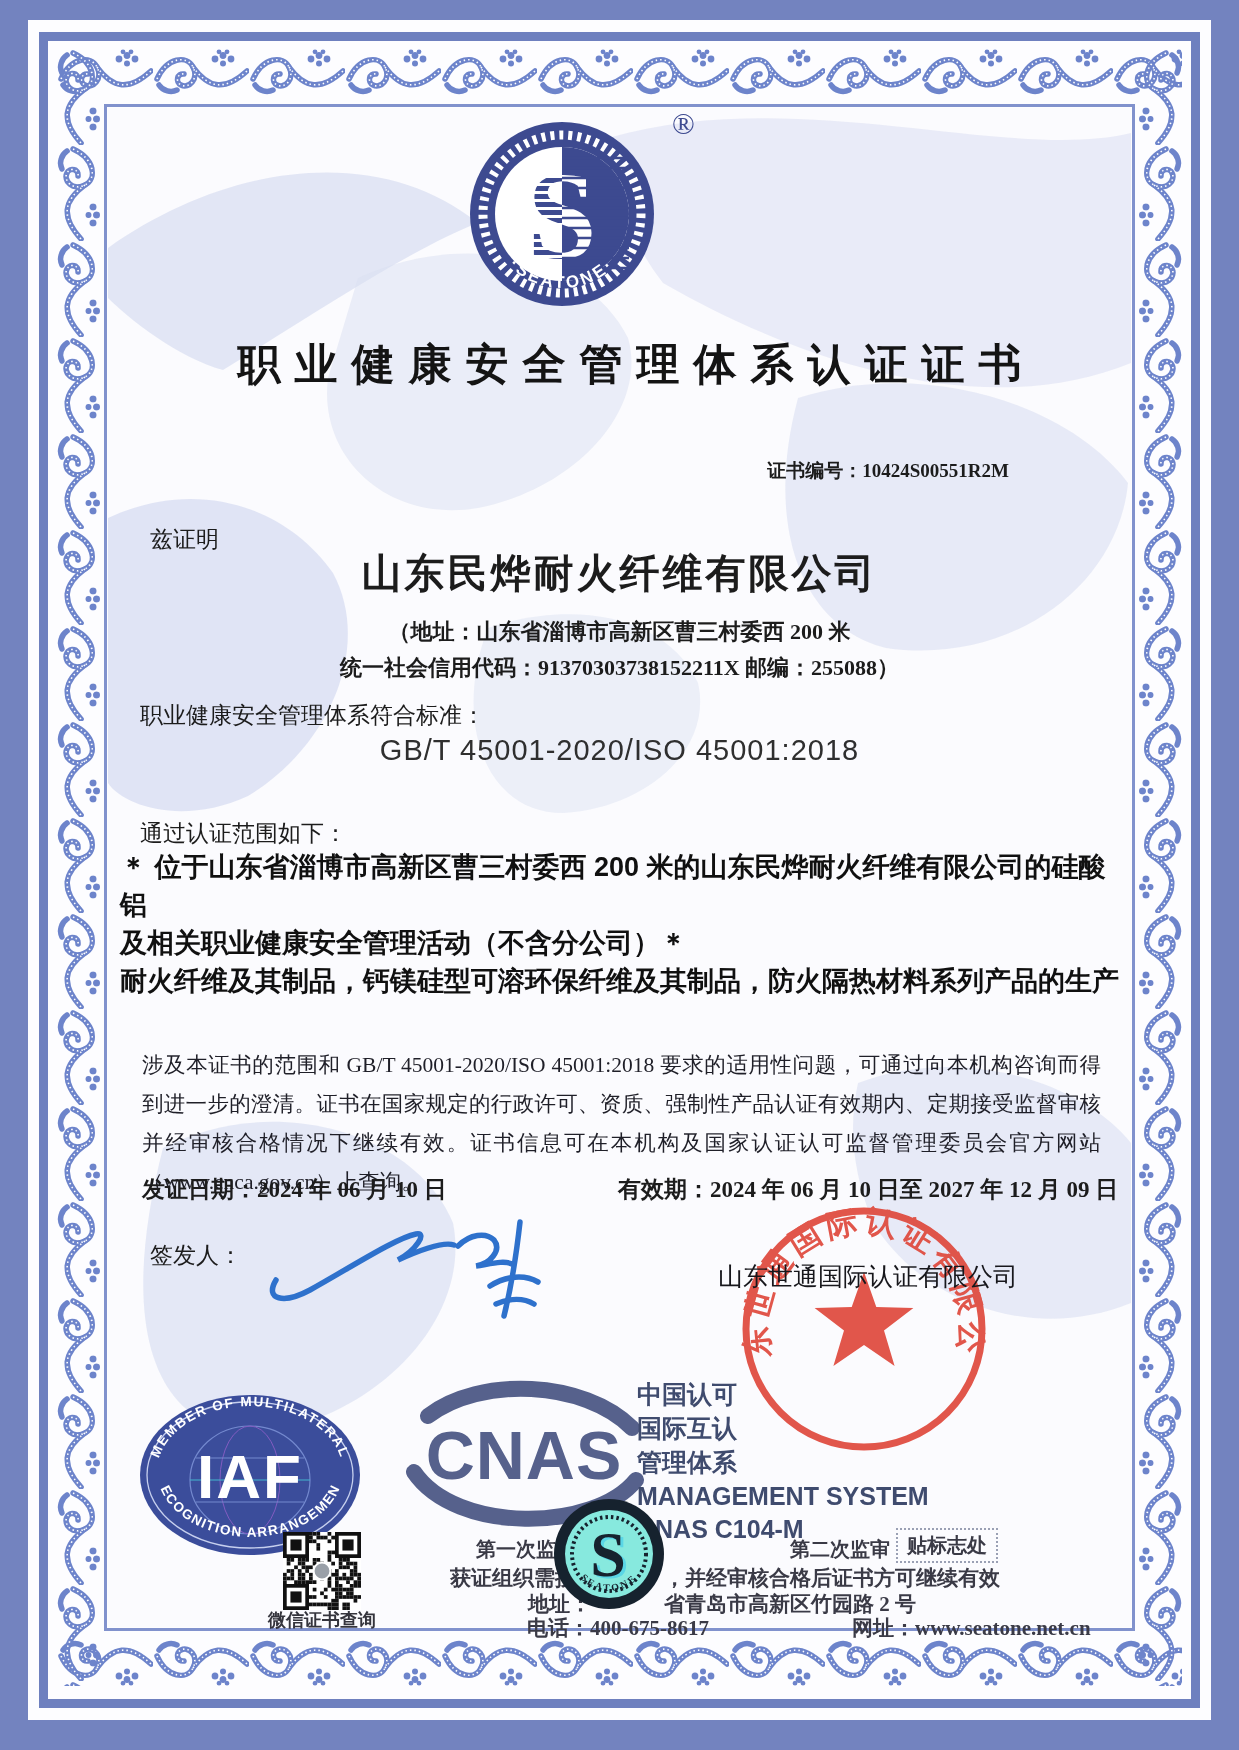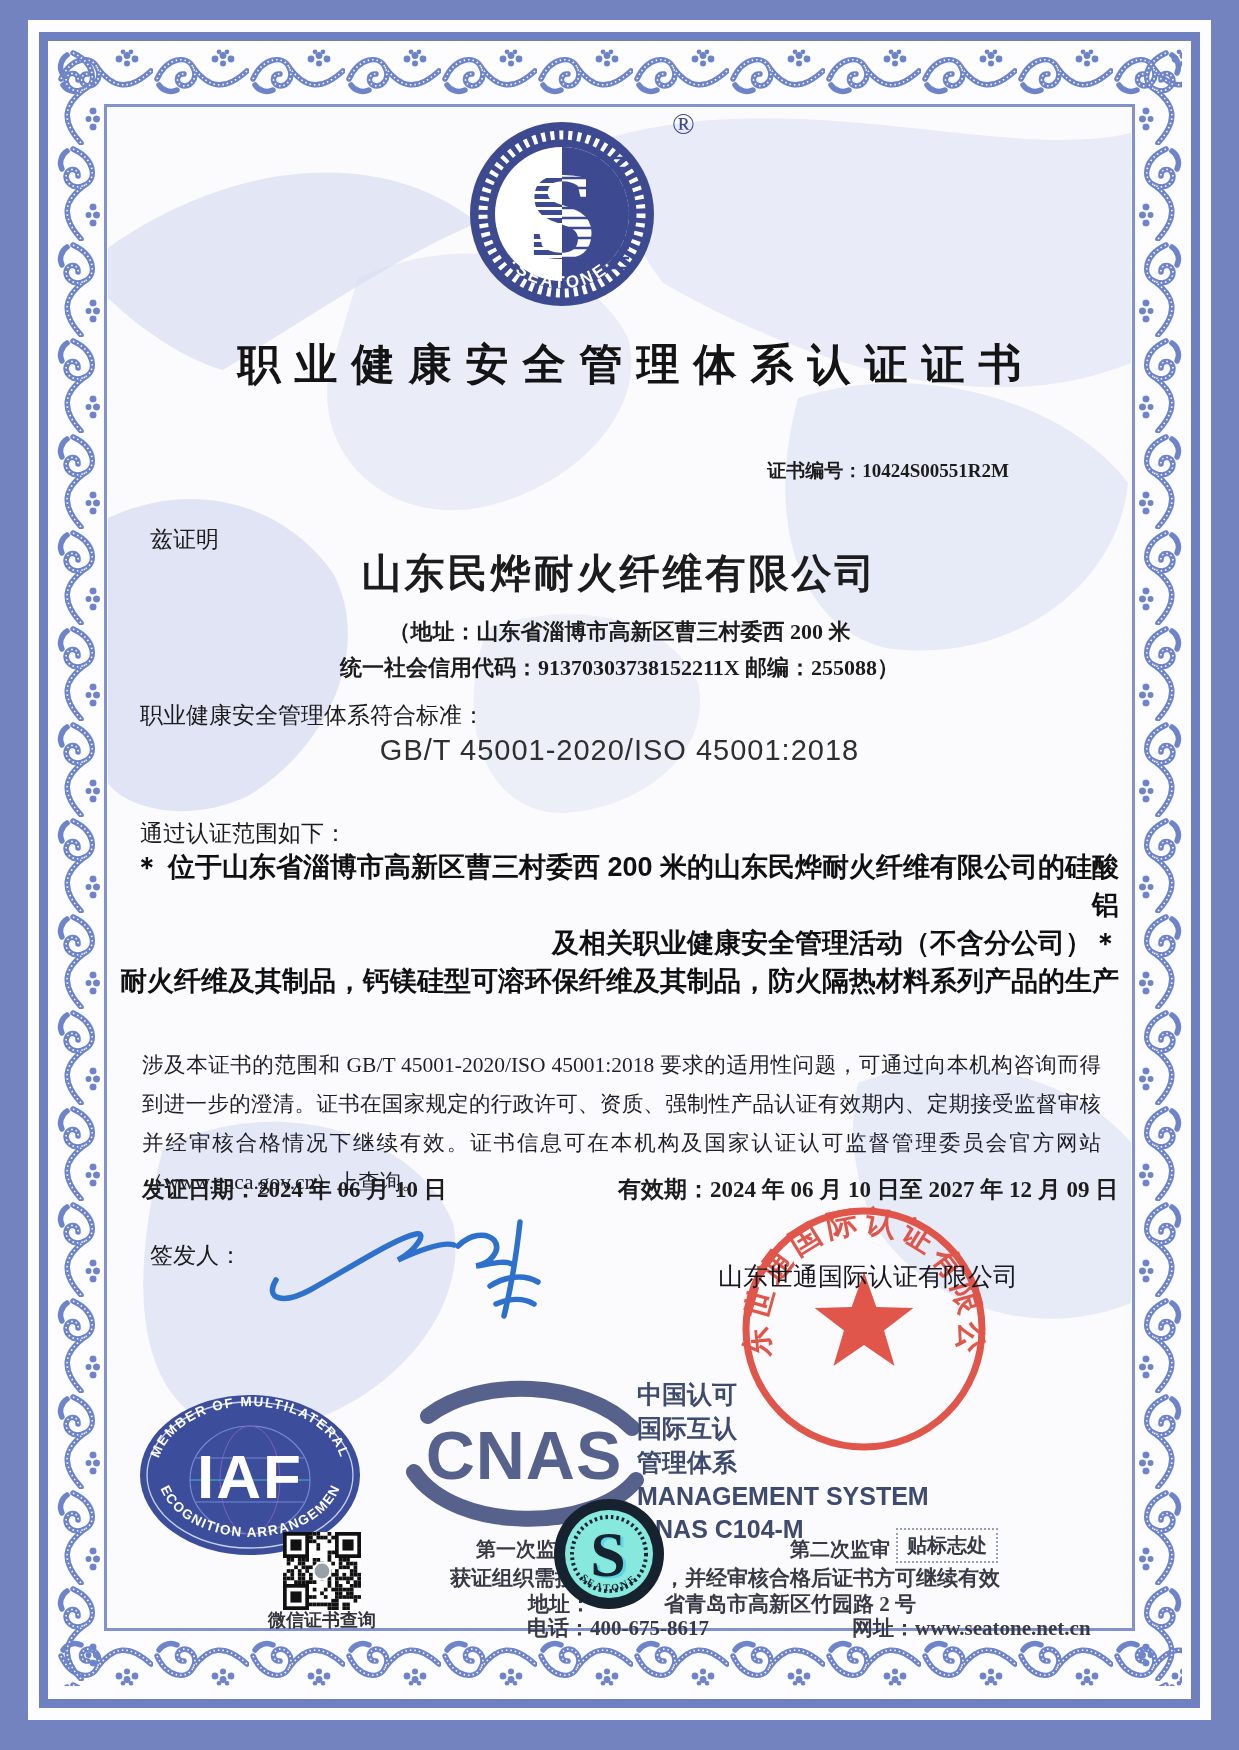--- a/index.html
+++ b/index.html
@@ -16,21 +16,21 @@
   .sans{font-family:"Liberation Sans","DejaVu Sans",sans-serif;}
   .title{top:336px;font-size:43px;font-weight:bold;letter-spacing:14px;text-indent:14px;color:#141414;padding-left:20px;}
   .certline{top:458px;right:230px;font-size:19px;font-weight:bold;}
   .hereby{left:150px;top:524px;font-size:23px;}
   .company{top:546px;font-size:40px;font-weight:bold;letter-spacing:3px;}
   .addr1{top:617px;font-size:22px;font-weight:600;}
   .addr2{top:653px;font-size:22px;font-weight:600;}
   .stdintro{left:140px;top:700px;font-size:23px;}
   .standard{top:734px;font-size:29px;color:#2f2f2f;letter-spacing:1px;}
   .scopeintro{left:140px;top:798px;font-size:23px;margin-top:20px;}
-  .scope{left:120px;right:120px;top:848px;font-size:27px;font-weight:bold;line-height:38px;color:#101010;text-align:right;}
+  .scope{left:120px;right:120px;top:848px;font-size:27px;font-weight:bold;line-height:38px;color:#101010;text-align:left;}
   .disclaimer{left:142px;right:138px;top:1026px;font-size:21.5px;line-height:39px;text-align:justify;color:#1f1f28;margin-top:20px;}
   .issue{left:142px;top:1174px;font-size:23px;font-weight:600;}
   .valid{left:618px;top:1174px;font-size:23px;font-weight:600;}
   .signer{left:150px;top:1240px;font-size:23px;}
   .issuer{left:718px;top:1260px;font-size:25px;color:#17171c;z-index:5;}
   .accred{left:637px;top:1378px;z-index:2;color:#3f4b6e;}
   .accred .zh{font-size:25px;font-weight:600;line-height:34px;}
   .accred .en{font-size:25px;font-weight:bold;line-height:33px;font-family:"Liberation Sans","DejaVu Sans",sans-serif;}
   .qrcap{left:262px;top:1608px;width:120px;text-align:center;font-size:18px;font-weight:bold;color:#34343c;}
   .f20{font-size:20px;font-weight:600;color:#3a3a46;}

